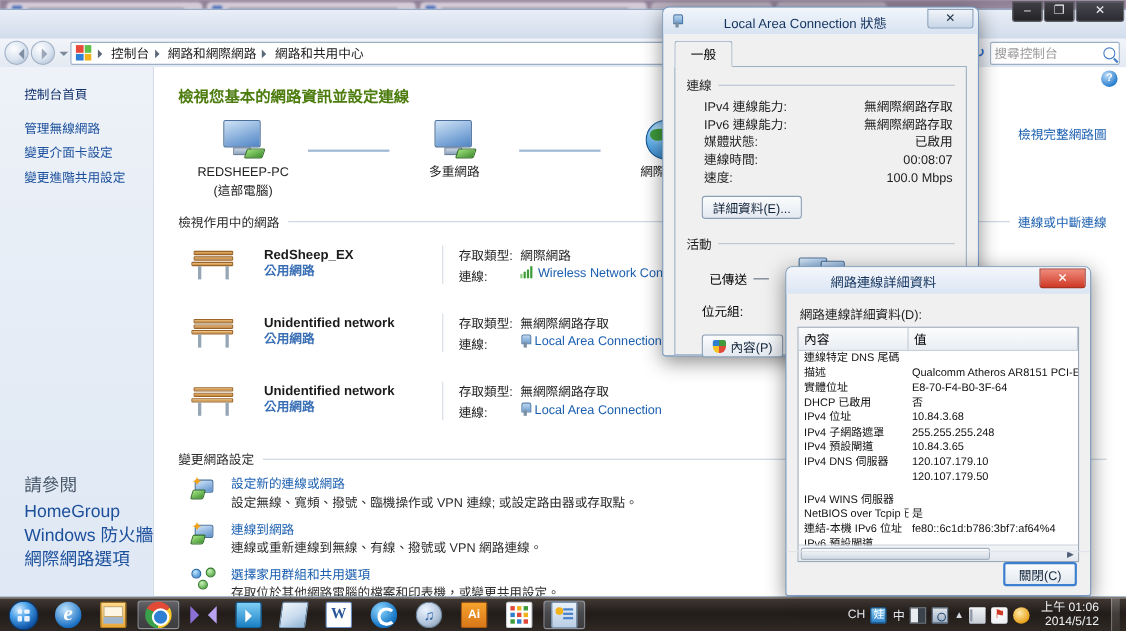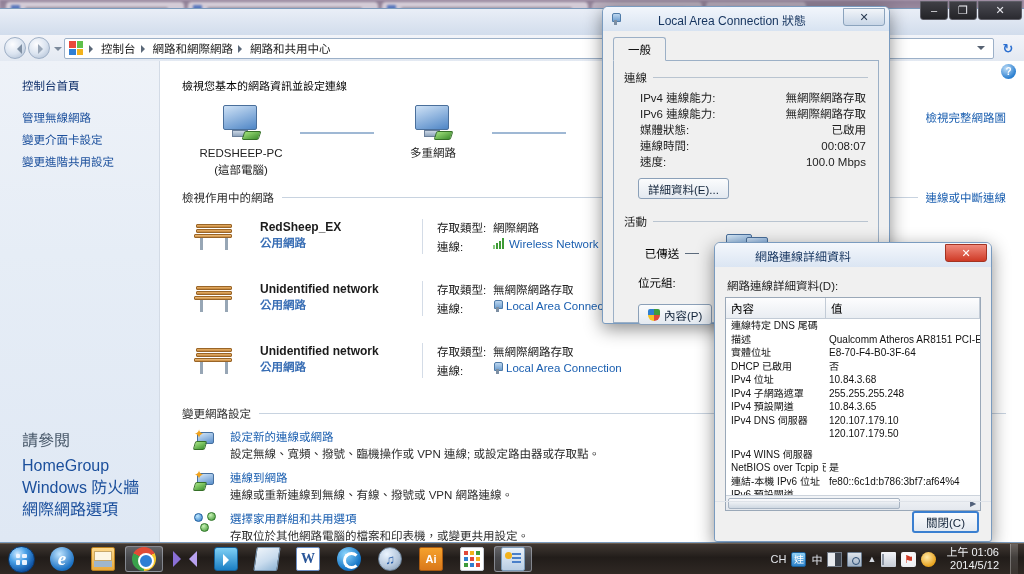--- a/index.html
+++ b/index.html
@@ -145,42 +145,42 @@
   
   #exp-body { display: flex; height: 481px; background: #fff; position: relative; }
   #help-q {
     position: absolute; right: 8px; top: 3px; width: 15px; height: 15px;
     border-radius: 50%;
     background: radial-gradient(circle at 35% 30%, #bcdcf7, #2b7fd0 70%);
     color: #fff; font-size: 10px; text-align: center; line-height: 15px;
     font-weight: bold; z-index: 5;
   }
   #sidebar {
-    width: 160px; flex: none;
+    width: 140px; flex: none;
     background: linear-gradient(180deg,#eef2f8 0%,#e6edf6 40%,#dfe8f4 100%);
     border-right: 1px solid #d3dbe6;
     padding: 16px 0 0 22px;
     font-size: 11.5px;
   }
   #sidebar .home { color: #11316b; margin-bottom: 18px; }
   #sidebar a.side {
     display: block; color: #1b4f9c; text-decoration: none;
     margin-bottom: 7px; line-height: 15px;
   }
   #see-also {
     position: absolute; left: 22px; bottom: 18px; width: 150px; font-size: 16px;
   }
   #see-also .sa-head { color: #4a5a6b; margin-bottom: 7px; }
   #see-also a.side { display: block; color: #1b4f9c; text-decoration: none; margin-bottom: 7px; }
 
   #content {
     flex: 1; padding: 16px 18px 0 22px; position: relative; overflow: hidden;
   }
   #page-title {
-    color: #000000; font-size: 11px; margin: 0 0 12px 0; font-weight: normal;
+    color: #4d7c0f; font-size: 14px; margin: 0 0 12px 0; font-weight: bold;
   }
   
   #netmap {
     display: flex; align-items: flex-start; padding: 0 0 6px 0; position: relative;
   }
   .node { width: 118px; text-align: center; font-size: 11.5px; color: #222; }
   .node .nlabel { margin-top: 3px; line-height: 14px; }
   .link-line {
     flex: none; width: 74px; height: 2px; background: #9fb8d4; margin-top: 27px;
   }
@@ -620,20 +620,24 @@
       <span class="crumb-chev"></span>
       <span class="crumb">控制台</span>
       <span class="crumb-chev"></span>
       <span class="crumb">網路和網際網路</span>
       <span class="crumb-chev"></span>
       <span class="crumb">網路和共用中心</span>
       <span style="flex:1"></span>
       <span id="addr-caret"></span>
     </div>
     <div id="refresh-btn">↻</div>
+    <div id="search-box">
+      <span class="ph">搜尋控制台</span>
+      <span class="mag"></span>
+    </div>
   </div>
 
   <div id="exp-body">
     <div id="help-q">?</div>
 
     <div id="sidebar">
       <div class="home">控制台首頁</div>
       <a class="side" href="#">管理無線網路</a>
       <a class="side" href="#">變更介面卡設定</a>
       <a class="side" href="#">變更進階共用設定</a>

